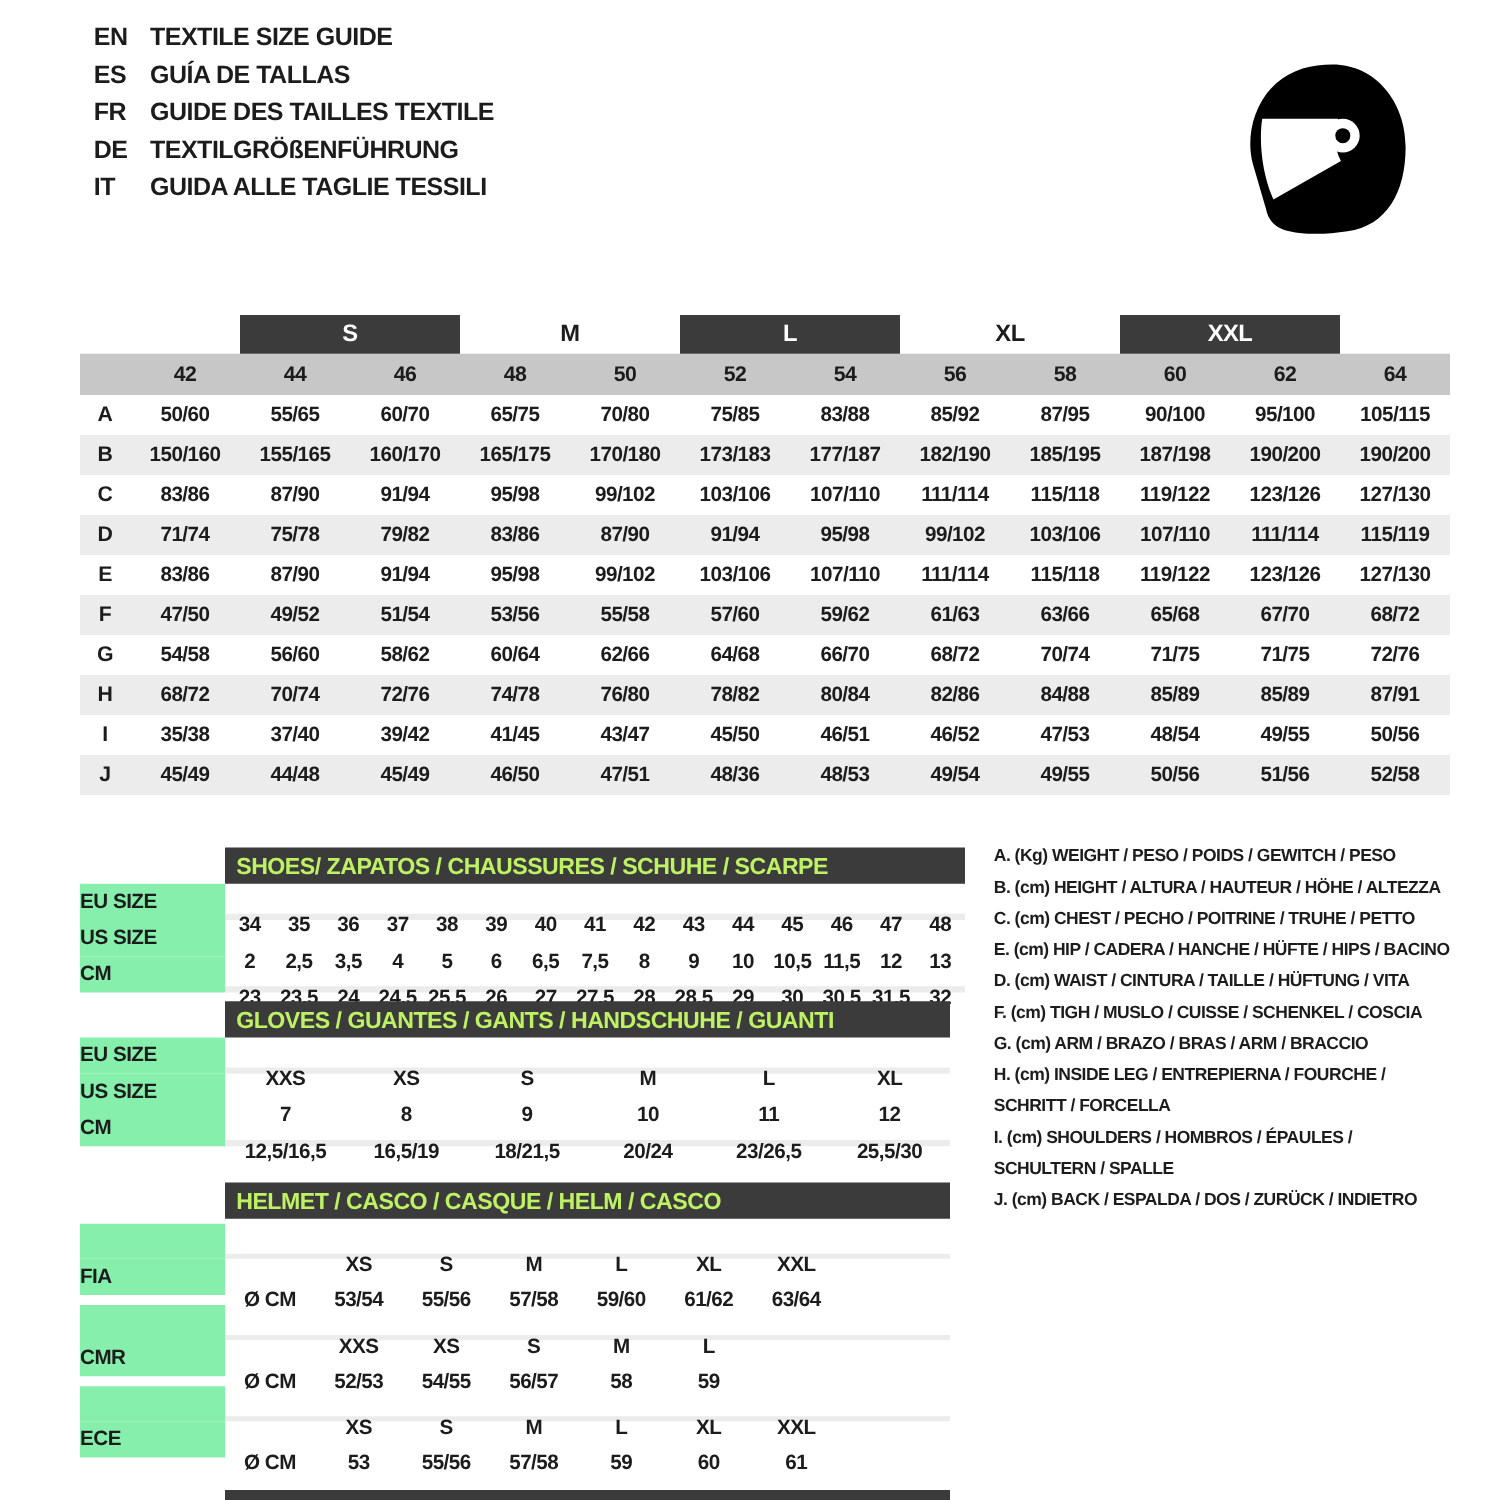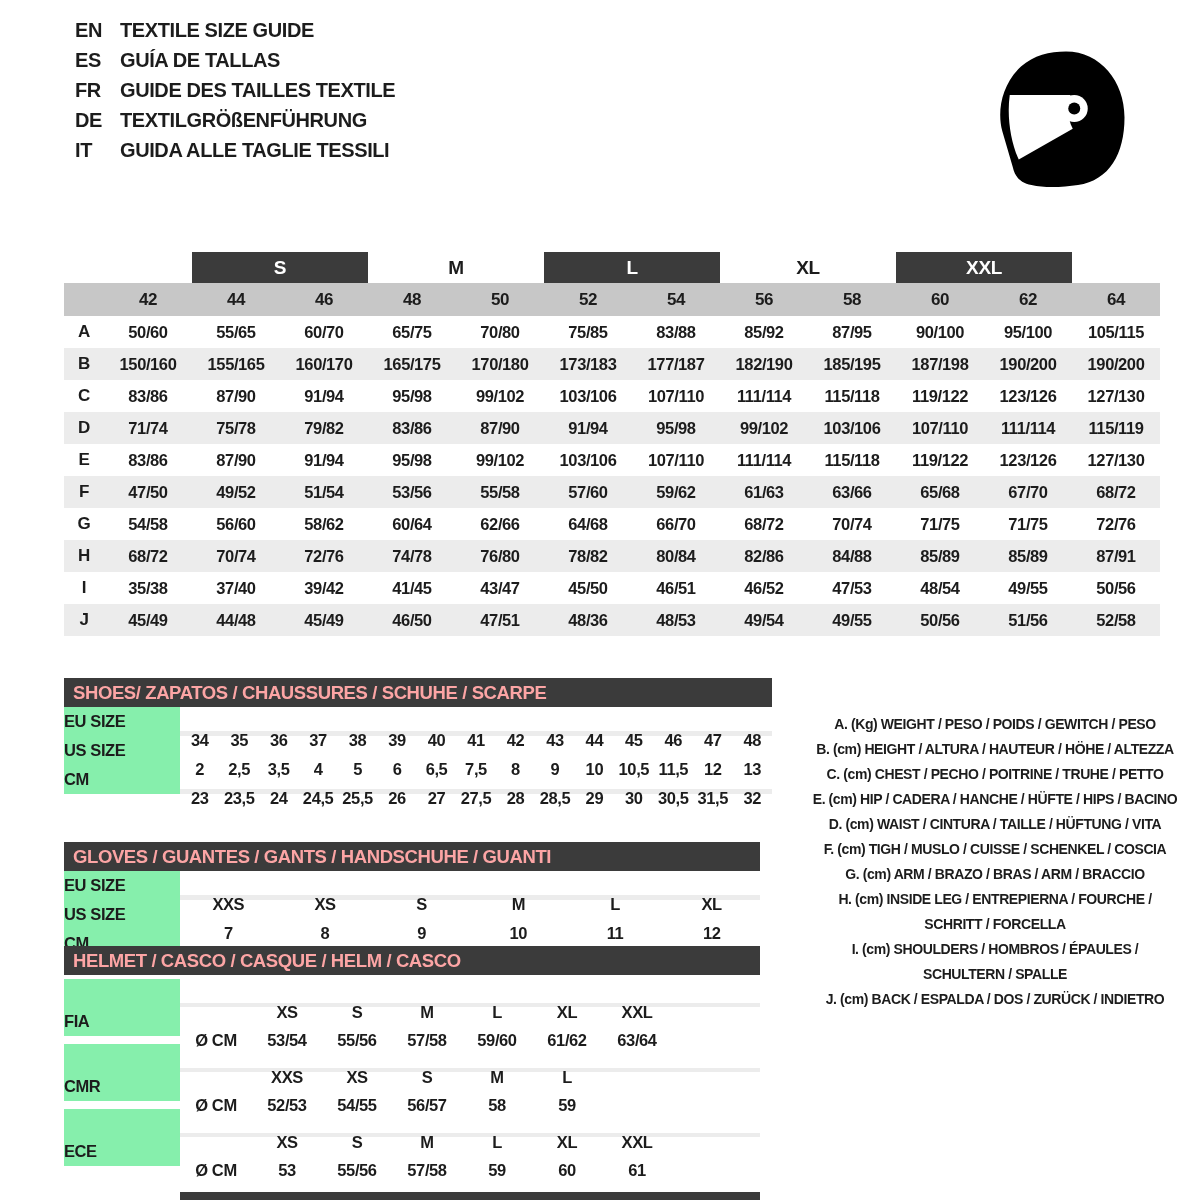--- a/index.html
+++ b/index.html
@@ -22,34 +22,34 @@
   .sgroup { display:flex; align-items:center; justify-content:center; font-size:19px; height:31px; }
   .sgroup.boxed { background:#3b3b3b; color:#ffffff; }
   .main-header-row { height:33px; background:#c7c7c7; font-size:17px; }
   .main-header-row .cell { display:flex; align-items:center; justify-content:center; }
   .data-row { height:32px; font-size:16.5px; }
   .data-row.alt { background:#ececec; }
   .data-row .cell, .data-row .letter-cell { display:flex; align-items:center; justify-content:center; }
   .letter-cell { font-size:17px; }
   
   .sub-section { position:absolute; left:64px; }
-  .sub-header { height:29px; background:#3b3b3b; color:#fca5a5;
+  .sub-header { margin-left:116px; height:29px; background:#3b3b3b; color:#bef264;
     display:flex; align-items:center; padding-left:9px; font-size:18.5px; }
   .srow { display:flex; height:29px; }
   .srow .rlabel { width:116px; display:flex; align-items:center; font-size:16.5px; background:#86efac; }
   .srow .rdata { flex:1; display:grid; align-items:center; text-align:center; font-size:16.5px;margin-top:24px; }
   .srow .rdata.gray { background:#ececec; }
   .shoes-grid { grid-template-columns:repeat(15,1fr); }
   .gloves-grid { grid-template-columns:repeat(6,1fr); }
   .helmet-grid { grid-template-columns:72px repeat(6,70px) 1fr; }
   .sizerow { height:28px; }
   .gap { height:8px; }
   .gap4 { height:4px; }
   
-  .legend { position:absolute; left:795px; top:712px; width:400px;text-align:center; }
+  .legend { position:absolute; left:795px; top:672px; width:400px; }
   .legend-item { font-size:14px; line-height:25px; white-space:pre-line; }
   
   .bottom-bar { position:absolute; left:180px; top:1192px; width:580px; height:8px; background:#3b3b3b; }
 </style>
 </head>
 <body>
 
 <div class="lang-block">
     <div class="lang-row">
       <div class="lang-code">EN</div>
@@ -319,21 +319,21 @@
           <div class="cell">29</div>
           <div class="cell">30</div>
           <div class="cell">30,5</div>
           <div class="cell">31,5</div>
           <div class="cell">32</div>
         </div>
       </div>
     </div>
 </div>
 
-<div class="sub-section" style="top:842px; width:696px;">
+<div class="sub-section" style="top:801px; width:696px;">
   <div class="sub-header">GLOVES / GUANTES / GANTS / HANDSCHUHE / GUANTI</div>
   <div>
       <div class="srow">
         <div class="rlabel">EU SIZE</div>
         <div class="rdata gloves-grid gray">
           <div class="cell">XXS</div>
           <div class="cell">XS</div>
           <div class="cell">S</div>
           <div class="cell">M</div>
           <div class="cell">L</div>

